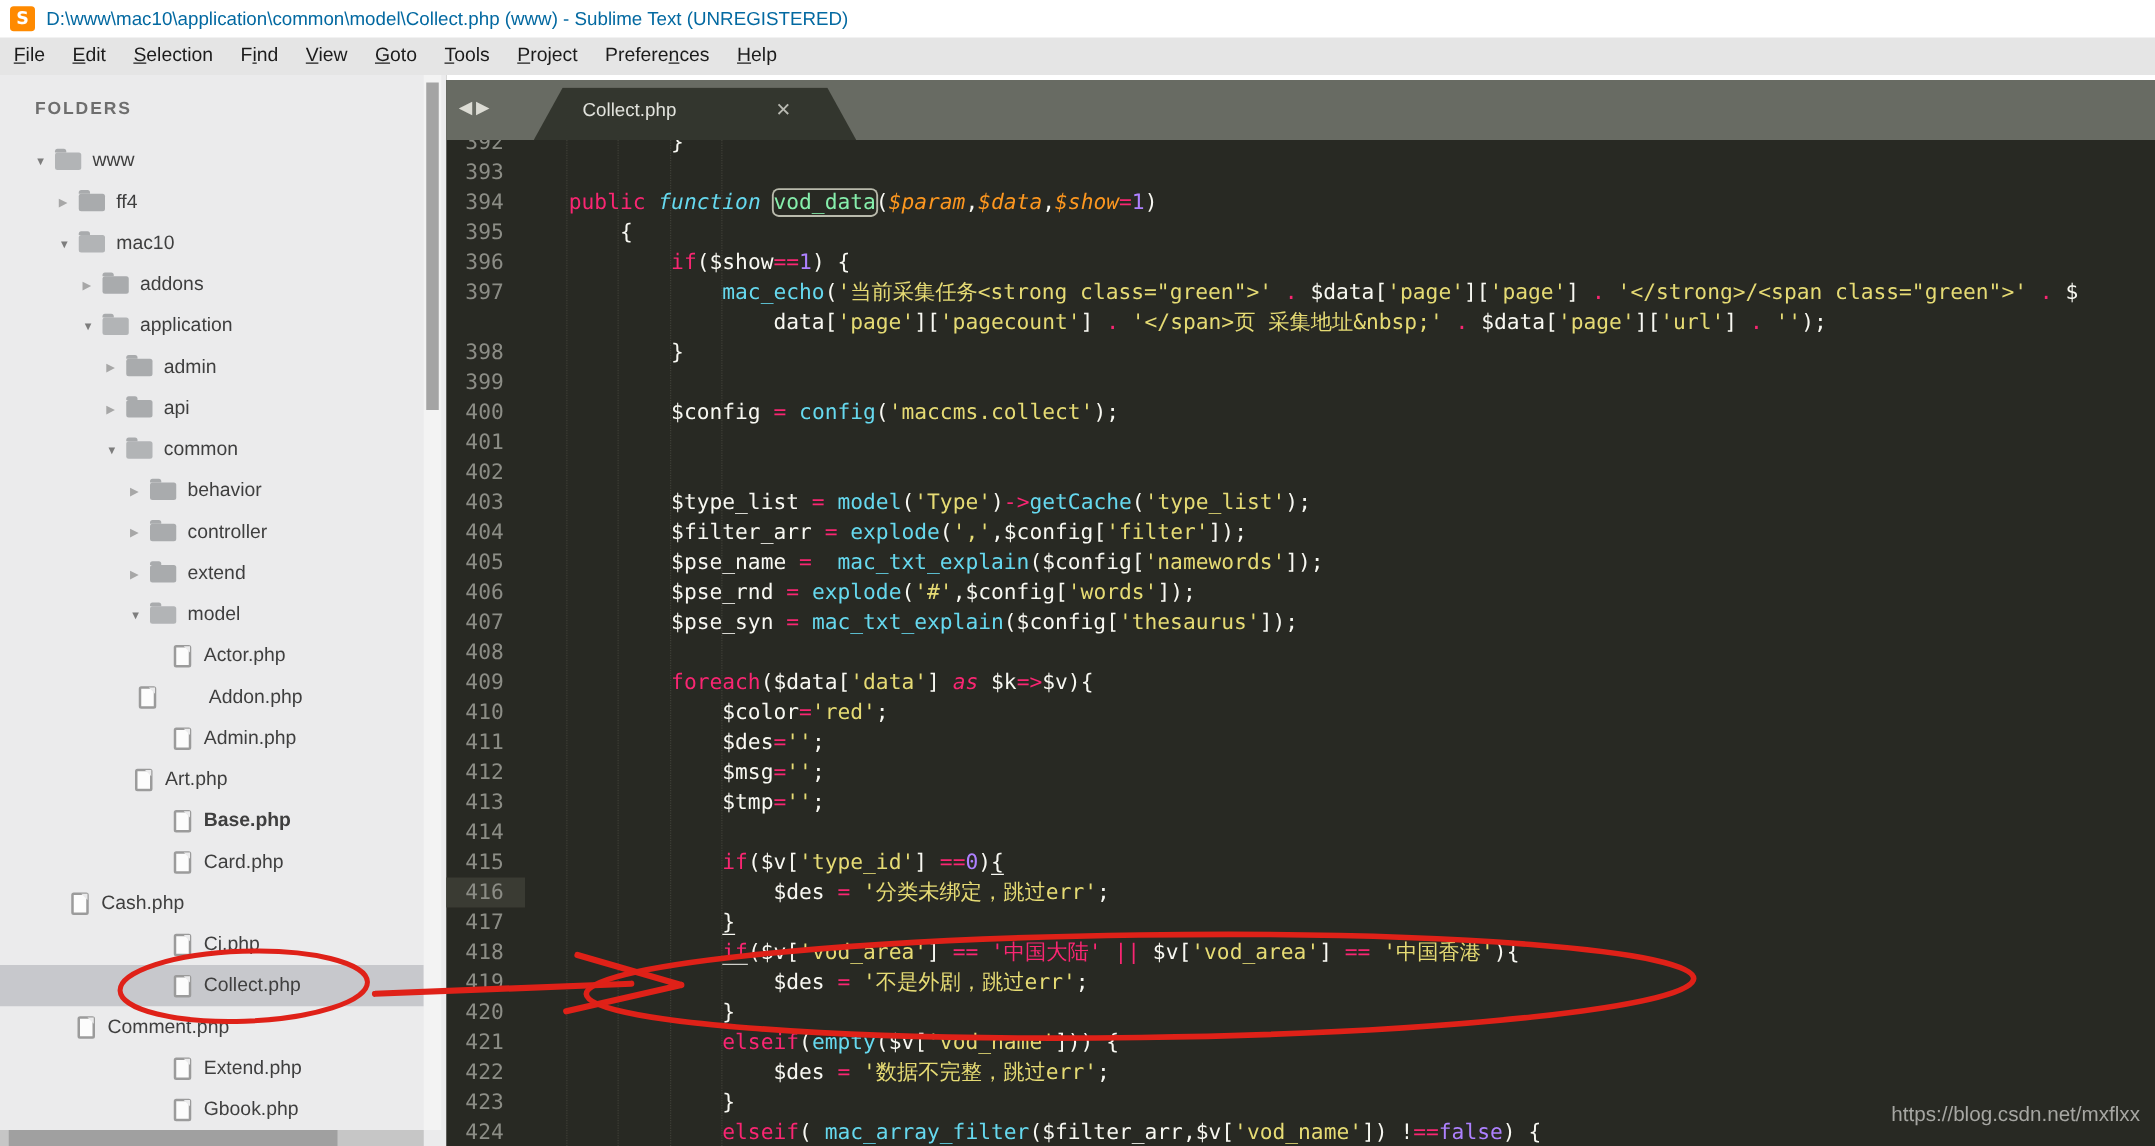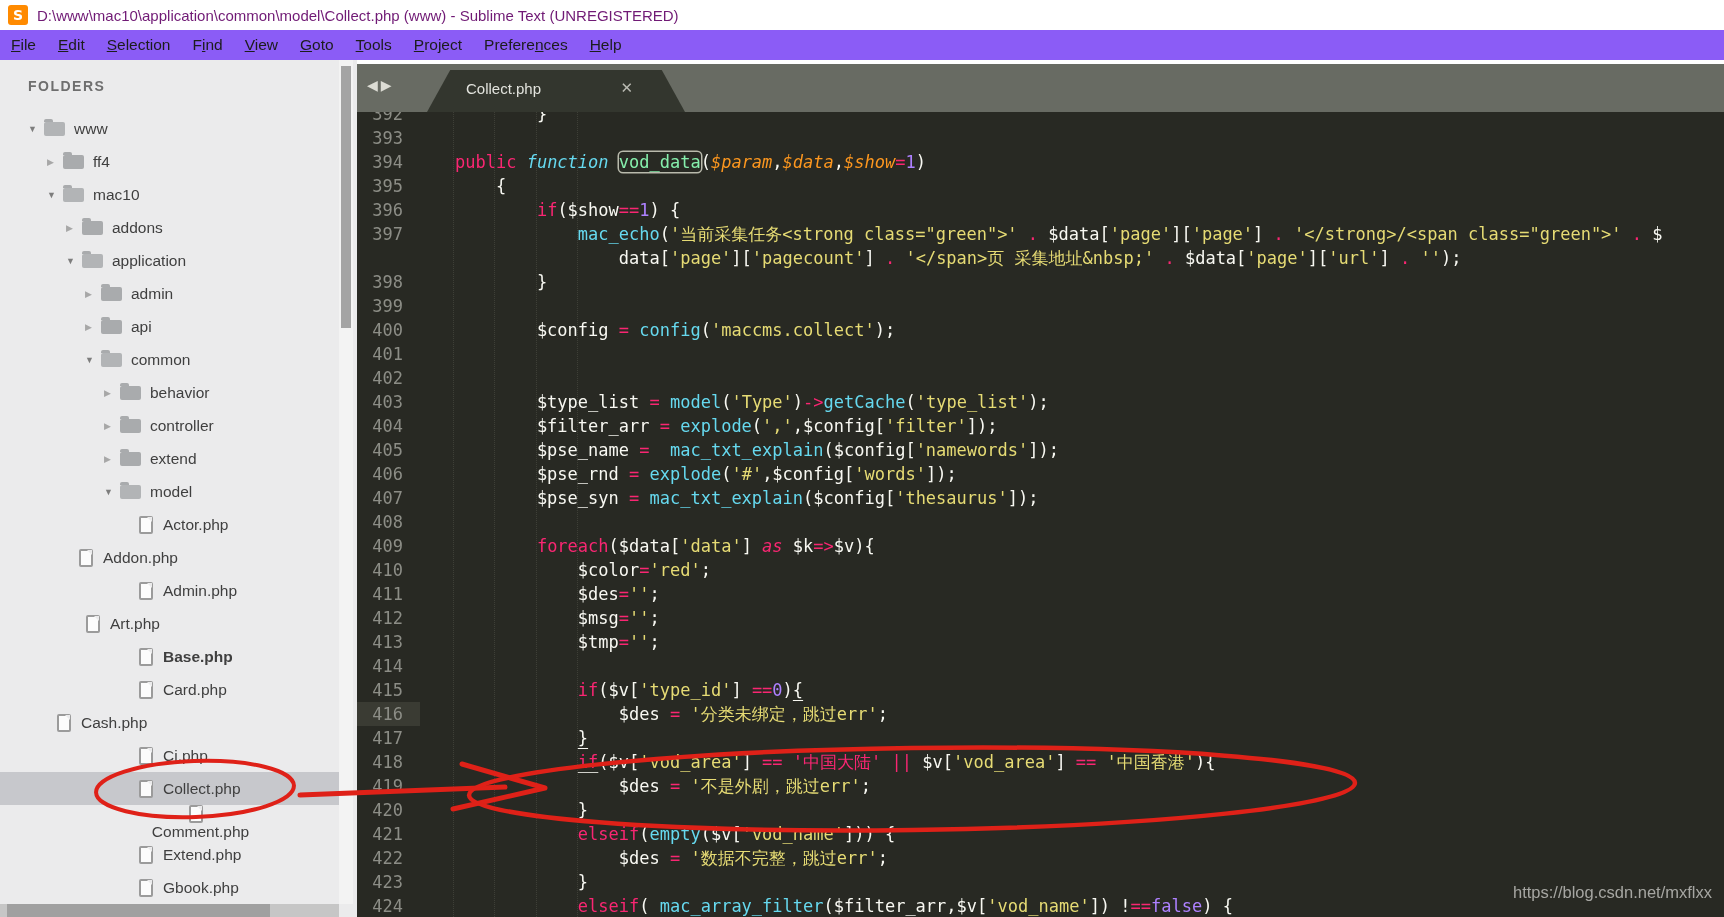--- a/index.html
+++ b/index.html
@@ -5,24 +5,24 @@
   html,body{margin:0;padding:0;}
   body{width:1724px;height:917px;overflow:hidden;position:relative;background:#fff;
        font-family:"Liberation Sans",sans-serif;}
 
   
   .titlebar{position:absolute;left:0;top:0;width:1724px;height:30px;background:#ffffff;
             display:flex;align-items:center;}
   .appicon{width:20px;height:20px;margin-left:8px;border-radius:3px;background:#ff8a00;
            color:#fff;font-weight:bold;font-size:14px;line-height:20px;text-align:center;
            font-family:"DejaVu Sans",sans-serif;}
-  .wtitle{margin-left:9px;font-size:15px;color:#701a75;white-space:pre;}
+  .wtitle{margin-left:9px;font-size:15px;color:#0369a1;white-space:pre;}
 
   
-  .menubar{position:absolute;left:0;top:30px;width:1724px;height:30px;background:#8b5cf6;
+  .menubar{position:absolute;left:0;top:30px;width:1724px;height:30px;background:#e5e5e5;
            display:flex;align-items:center;font-size:15.5px;color:#1c1c1c;}
   .menuitem{padding:0 11px;cursor:default;white-space:pre;}
   .menuitem u{text-decoration:underline;}
 
   
   .sidebar{position:absolute;left:0;top:60px;width:357px;height:857px;background:#ebebec;overflow:hidden;}
   .folders-hdr{position:absolute;left:28px;top:18px;font-size:14px;font-weight:bold;
                color:#6e6e6e;letter-spacing:1.5px;}
   .tree{position:absolute;left:0;top:52px;width:339px;}
   .trow{height:33px;display:flex;align-items:center;font-size:15.5px;color:#3f3f3f;white-space:pre;}
@@ -111,29 +111,29 @@
       <div class="trow" style="padding-left: 66px;"><span class="tri closed">▶</span><span class="fold"></span><span>addons</span></div>
       <div class="trow" style="padding-left: 66px;"><span class="tri open">▼</span><span class="fold open"></span><span>application</span></div>
       <div class="trow" style="padding-left: 85px;"><span class="tri closed">▶</span><span class="fold"></span><span>admin</span></div>
       <div class="trow" style="padding-left: 85px;"><span class="tri closed">▶</span><span class="fold"></span><span>api</span></div>
       <div class="trow" style="padding-left: 85px;"><span class="tri open">▼</span><span class="fold open"></span><span>common</span></div>
       <div class="trow" style="padding-left: 104px;"><span class="tri closed">▶</span><span class="fold"></span><span>behavior</span></div>
       <div class="trow" style="padding-left: 104px;"><span class="tri closed">▶</span><span class="fold"></span><span>controller</span></div>
       <div class="trow" style="padding-left: 104px;"><span class="tri closed">▶</span><span class="fold"></span><span>extend</span></div>
       <div class="trow" style="padding-left: 104px;"><span class="tri open">▼</span><span class="fold open"></span><span>model</span></div>
       <div class="trow" style="padding-left: 139px;"><span class="ficon"></span><span>Actor.php</span></div>
-      <div class="trow" style="padding-left: 79px;"><span class="ficon"></span><span>Addon.php</span></div>
+      <div class="trow" style="padding-left: 111px; gap: 32px;"><span class="ficon"></span><span>Addon.php</span></div>
       <div class="trow" style="padding-left: 139px;"><span class="ficon"></span><span>Admin.php</span></div>
-      <div class="trow" style="padding-left: 86px;"><span class="ficon"></span><span>Art.php</span></div>
+      <div class="trow" style="padding-left: 108px;"><span class="ficon"></span><span>Art.php</span></div>
       <div class="trow" style="padding-left: 139px; font-weight: bold;"><span class="ficon"></span><span>Base.php</span></div>
       <div class="trow" style="padding-left: 139px;"><span class="ficon"></span><span>Card.php</span></div>
       <div class="trow" style="padding-left: 57px;"><span class="ficon"></span><span>Cash.php</span></div>
       <div class="trow" style="padding-left: 139px;"><span class="ficon"></span><span>Cj.php</span></div>
       <div class="trow sel" style="padding-left: 139px;"><span class="ficon"></span><span>Collect.php</span></div>
-      <div class="trow" style="padding-left: 62px; flex-direction: column;"><span class="ficon"></span><span>Comment.php</span></div>
+      <div class="trow" style="padding-left: 62px;"><span class="ficon"></span><span>Comment.php</span></div>
       <div class="trow" style="padding-left: 139px;"><span class="ficon"></span><span>Extend.php</span></div>
       <div class="trow" style="padding-left: 139px;"><span class="ficon"></span><span>Gbook.php</span></div>
     </div>
   <div class="vtrack"></div>
   <div class="vthumb"></div>
   <div class="htrack"></div>
   <div class="hthumb"></div>
 </div>
 
 <div class="editor">

